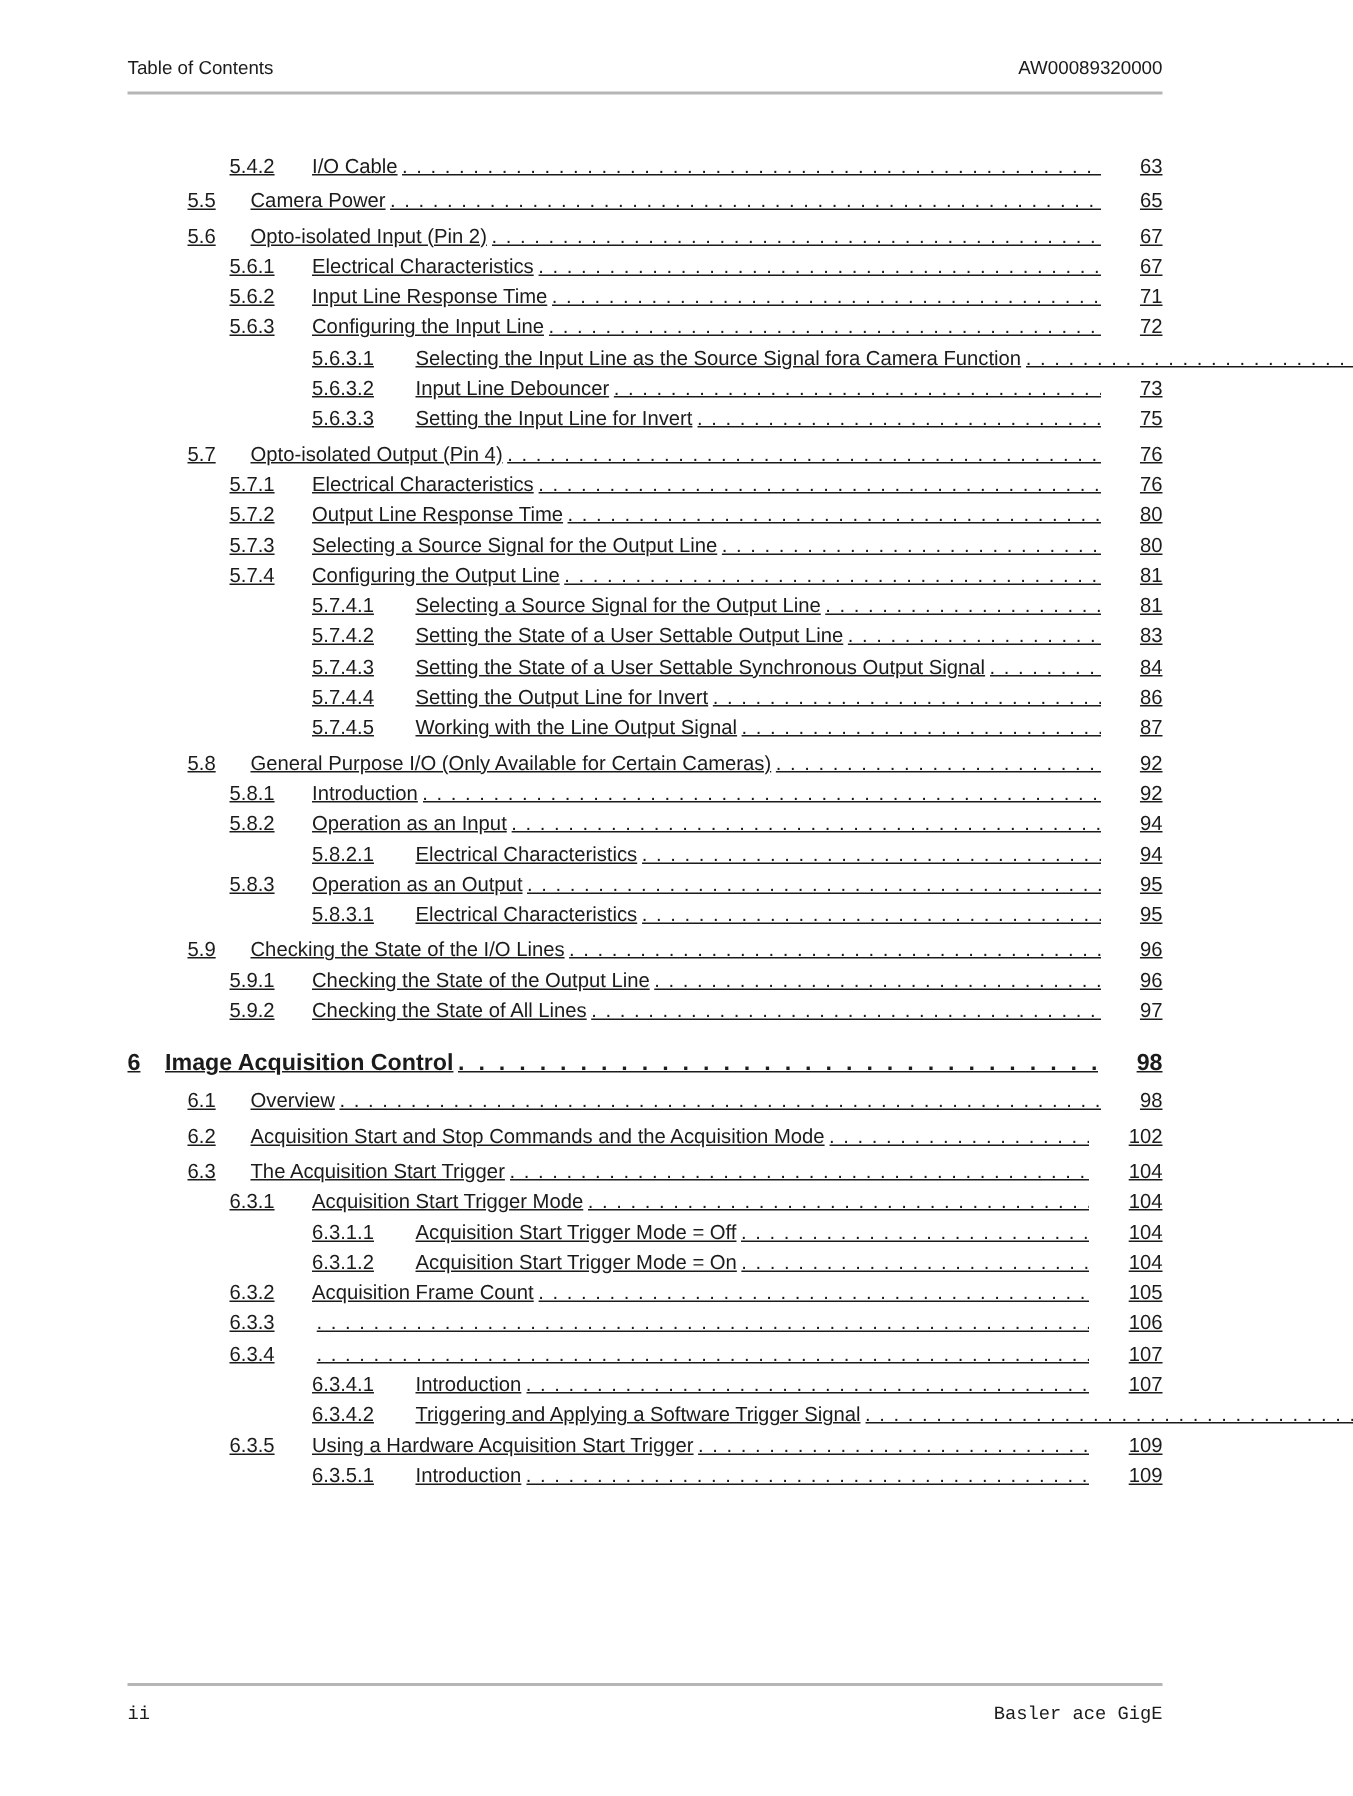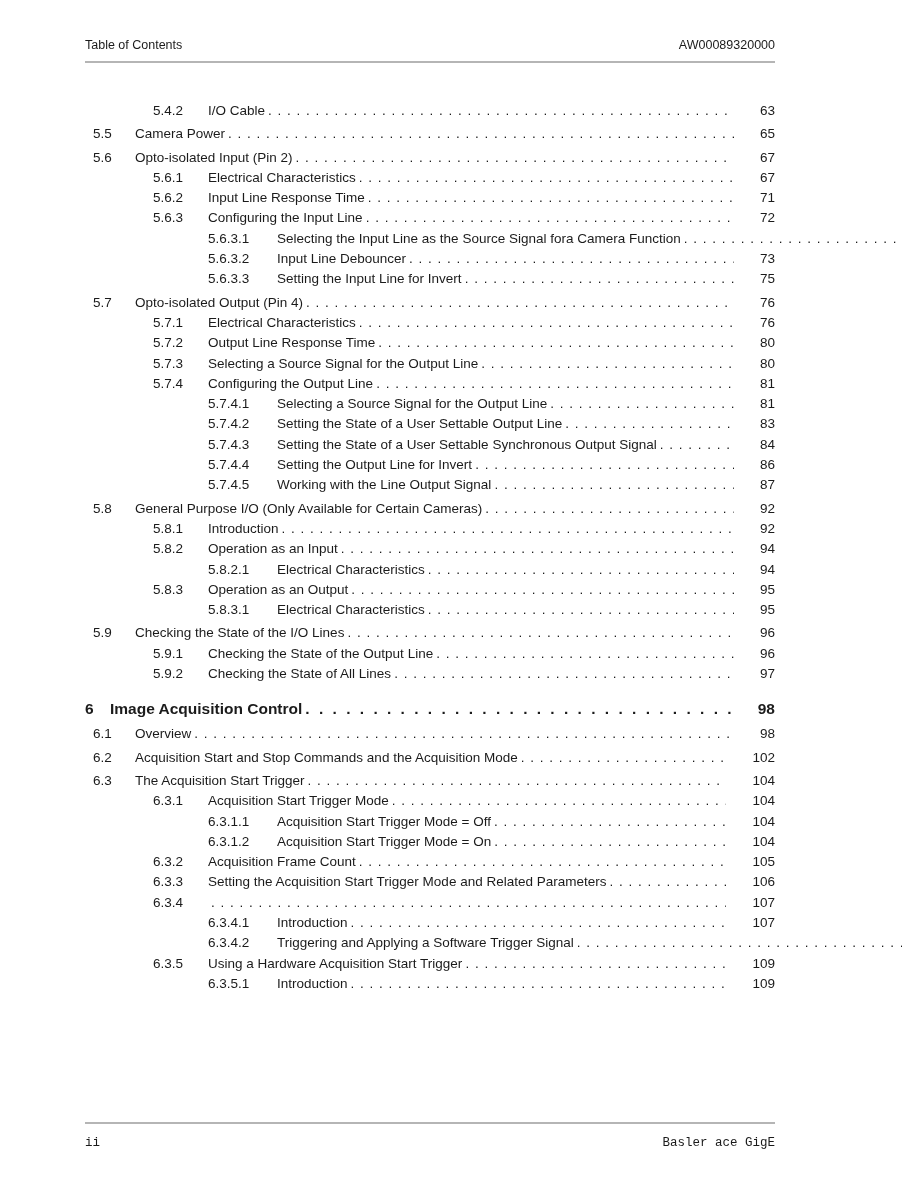--- a/index.html
+++ b/index.html
@@ -9,32 +9,32 @@
     position: relative;
     font-family: "Liberation Sans", "DejaVu Sans", sans-serif;
     color: #1b1b1b;
     overflow: hidden;
   }
   .content { position: absolute; left: 85px; top: 0; width: 690px; }
 
   .header { display: flex; justify-content: space-between; padding-top: 38px; font-size: 12.5px; line-height: 15px; gap: 12px; }
   .rule { border-top: 2px solid #b5b5b5; margin-top: 8px; }
 
-  .toc { margin-top: 38px; }
+  .toc { margin-top: 38px; text-decoration: underline; }
   .toc-row { display: flex; font-size: 13.5px; line-height: 20.3px; white-space: nowrap; }
   .toc-row .num { flex: none; }
   .toc-row .ttl { flex: none; }
   .toc-row .leader { flex: 1 1 0; min-width: 0; overflow: hidden; margin: 0 6px 0 3px; letter-spacing: 1px; }
   .toc-row .pg { flex: none; text-align: center; margin-left: 20px; }
 
   .level-0 { font-weight: bold; font-size: 15.5px; line-height: 22px; margin-top: 14px; margin-bottom: 4px; }
   .level-0 .num { width: 25px; }
   .level-0 .leader { letter-spacing: 2.5px; }
   .level-1 { margin-top: 3px; }
-  .level-1 .num { margin-left: 8px; width: 42px; }
+  .level-1 .num { margin-left: 40px; width: 42px; }
   .level-2 .num { margin-left: 68px; width: 55px; }
   .level-3 .num { margin-left: 123px; width: 69px; }
 
   .twoline .cont { flex: 1 1 0; min-width: 0; display: flex; flex-direction: row; }
   .twoline .line1 { display: block; }
   .twoline .line2 { display: flex; }
 
   .footer { position: absolute; left: 85px; top: 1122px; width: 690px; }
   .footer .rule { margin-top: 0; }
   .footer-row { display: flex; justify-content: space-between; font-size: 12.5px; line-height: 15px; margin-top: 12px; font-family: Liberation Mono, monospace; }
@@ -266,21 +266,20 @@
           <span class="pg">104</span>
         </div>
         <div class="toc-row level-2">
           <span class="num">6.3.2</span>
           <span class="ttl">Acquisition Frame Count</span>
           <span class="leader">. . . . . . . . . . . . . . . . . . . . . . . . . . . . . . . . . . . . . . . . . . . . . . . . . . . . . . . . . . . . . . . . . . . . . . . . . . . . . . . . . . . . . . . . . . . . . . . . . . . . . . . . . . . . . . . . . . . . . . . . </span>
           <span class="pg">105</span>
         </div>
         <div class="toc-row level-2">
           <span class="num">6.3.3</span>
-          <span class="ttl">Setting the Acquisition Start Trigger Mode and Related Parameters</span>
           <span class="leader">. . . . . . . . . . . . . . . . . . . . . . . . . . . . . . . . . . . . . . . . . . . . . . . . . . . . . . . . . . . . . . . . . . . . . . . . . . . . . . . . . . . . . . . . . . . . . . . . . . . . . . . . . . . . . . . . . . . . . . . . </span>
           <span class="pg">106</span>
         </div>
         <div class="toc-row level-2">
           <span class="num">6.3.4</span>
           <span class="leader">. . . . . . . . . . . . . . . . . . . . . . . . . . . . . . . . . . . . . . . . . . . . . . . . . . . . . . . . . . . . . . . . . . . . . . . . . . . . . . . . . . . . . . . . . . . . . . . . . . . . . . . . . . . . . . . . . . . . . . . . </span>
           <span class="pg">107</span>
         </div>
         <div class="toc-row level-3">
           <span class="num">6.3.4.1</span>

